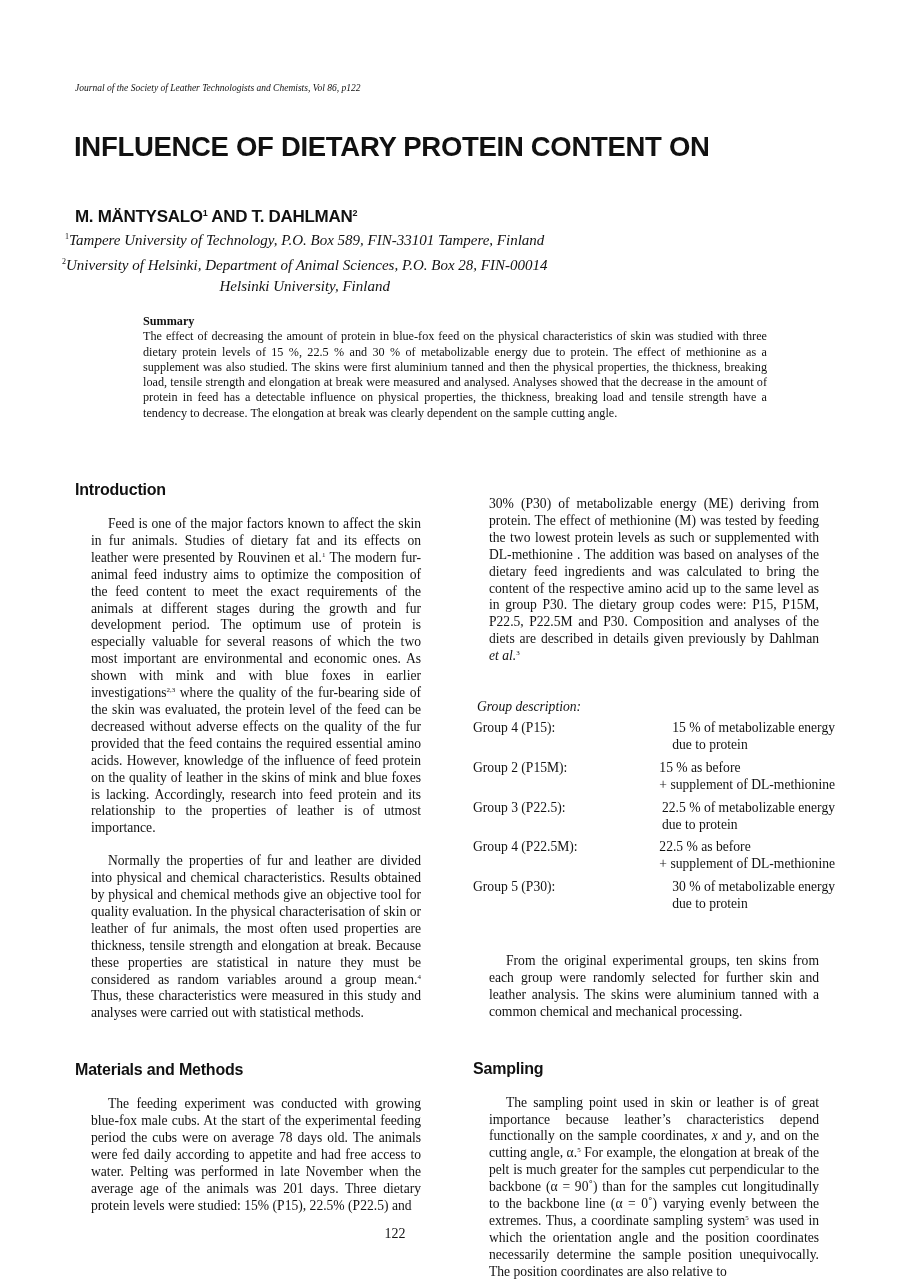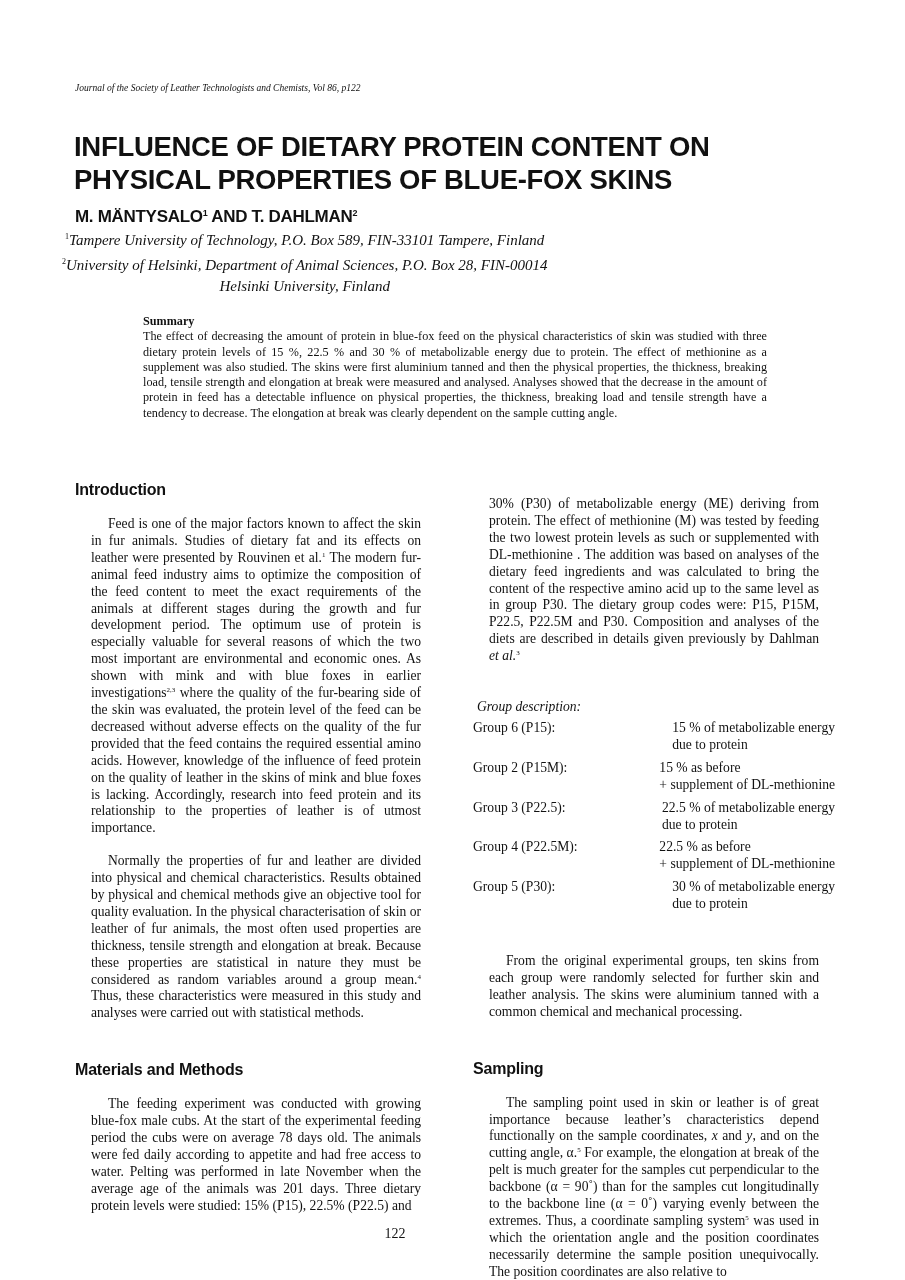--- a/index.html
+++ b/index.html
@@ -60,21 +60,20 @@
       text-align: center; font-size: 14px;
     }
   </style>
 </head>
 <body>
 
 <div class="running-head">Journal of the Society of Leather Technologists and Chemists, Vol 86, p122</div>
 
 <h1 class="title">
   <span>INFLUENCE OF DIETARY PROTEIN CONTENT ON</span><br>
-  <span>PHYSICAL PROPERTIES OF BLUE-FOX SKINS</span>
 </h1>
 
 <div class="authors">
   <span>M. MÄNTYSALO</span><sup>1</sup><span> AND T. DAHLMAN</span><sup>2</sup>
 </div>
 
 <div class="affils">
   <div><sup>1</sup><span>Tampere University of Technology, P.O. Box 589, FIN-33101 Tampere, Finland</span></div>
   <div><sup>2</sup><span>University of Helsinki, Department of Animal Sciences, P.O. Box 28, FIN-00014</span></div>
   <div>Helsinki University, Finland</div>
@@ -93,21 +92,21 @@
   <h2>Materials and Methods</h2>
   <p>The feeding experiment was conducted with growing blue-fox male cubs. At the start of the experimental feeding period the cubs were on average 78 days old. The animals were fed daily according to appetite and had free access to water. Pelting was performed in late November when the average age of the animals was 201 days. Three dietary protein levels were studied: 15% (P15), 22.5% (P22.5) and</p>
 </div>
 
 <div class="col col-right">
   <p style="text-indent:0"><span>30% (P30) of metabolizable energy (ME) deriving from protein. The effect of methionine (M) was tested by feeding the two lowest protein levels as such or supplemented with DL-methionine . The addition was based on analyses of the dietary feed ingredients and was calculated to bring the content of the respective amino acid up to the same level as in group P30. The dietary group codes were: P15,  P15M, P22.5, P22.5M and P30. Composition and analyses of the diets are described in details given previously by Dahlman </span><i>et al.</i><sup>3</sup></p>
   <div class="gap-md"></div>
   <div class="group-head">Group description:</div>
   <div>
     <div class="group-row">
-      <span class="group-name">Group 6 (P15):</span>
+      <span class="group-name">Group 4 (P15):</span>
       <span class="group-desc">
           <span>15 % of metabolizable energy</span>
           <span>due to protein</span>
         </span>
     </div>
     <div class="group-row">
       <span class="group-name">Group 2 (P15M):</span>
       <span class="group-desc">
           <span>15 % as before</span>
           <span>+ supplement of DL-methionine</span>

